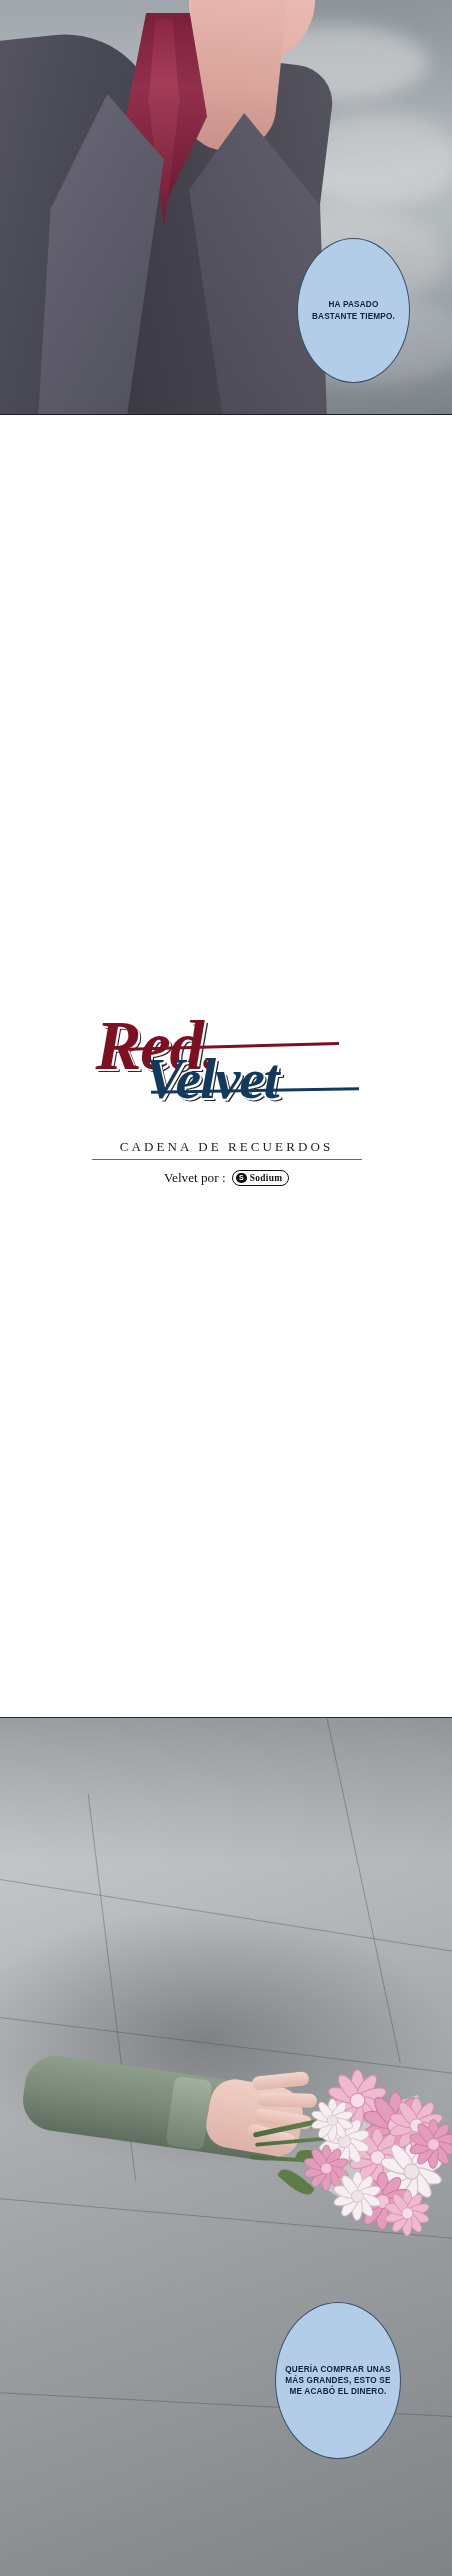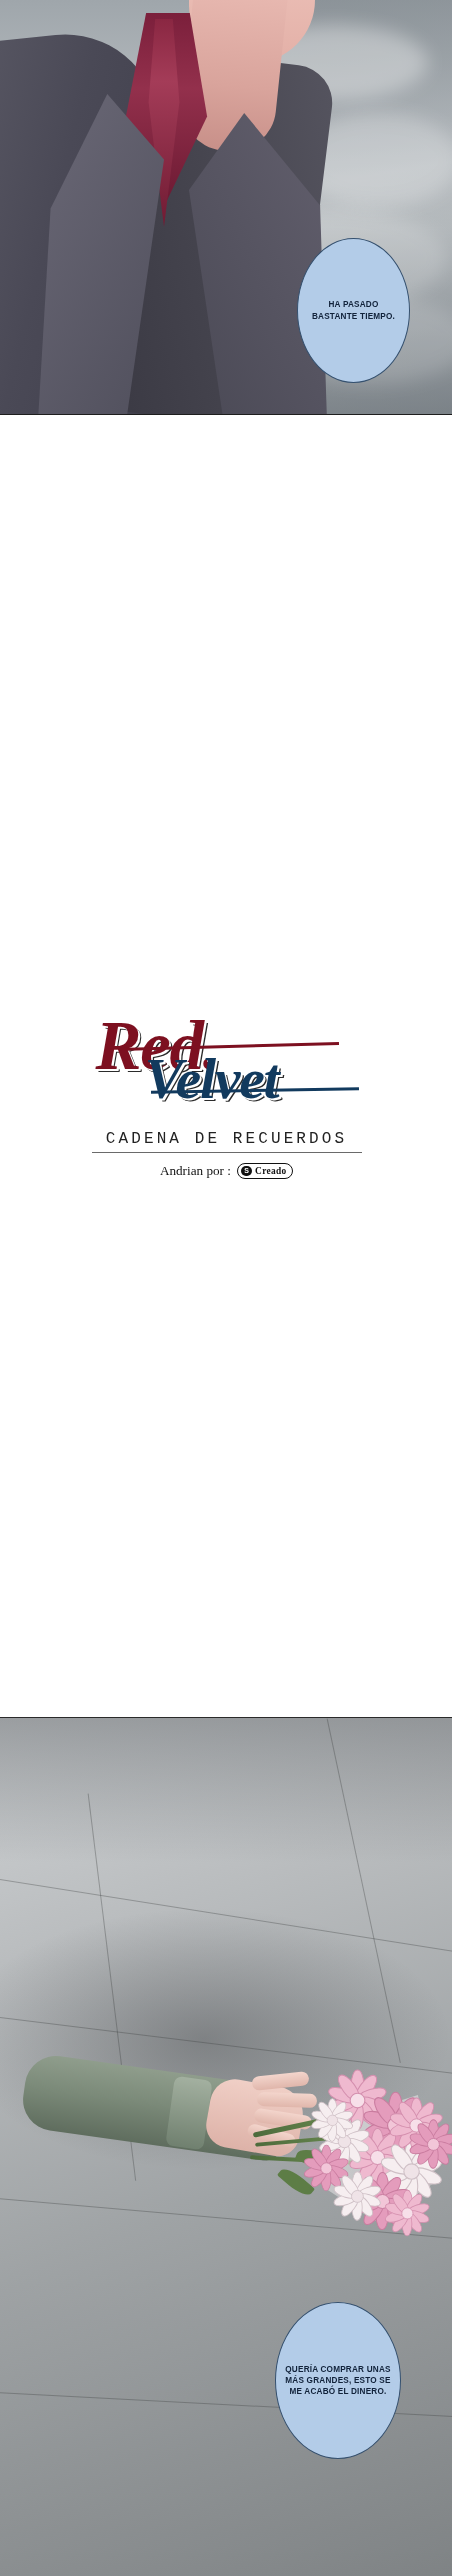--- a/index.html
+++ b/index.html
@@ -177,23 +177,23 @@
     transform: rotate(-1.5deg);
   }
   .logo-strike2 {
     position: absolute;
     left: 94px; top: 83px;
     width: 208px; height: 3.1px;
     background: #123a5e;
     transform: rotate(-1deg);
   }
   .subtitle {
-    margin-top: 3px;
-    font-family: Liberation Mono, monospace;
-    font-size: 16px;
+    margin-top: 12px;
+    font-family: Liberation Serif, serif;
+    font-size: 13px;
     letter-spacing: 3.1px;
     color: #222222;
   }
   .subtitle-rule {
     width: 270px; height: 0.6px;
     background: #6a6a6a;
     margin: 4.4px auto 0 auto;
   }
   .credit {
     margin-top: 21.4px;
@@ -391,24 +391,24 @@
   <div class="titleblock">
     <div class="logo-wrap">
       <div class="logo-red">Red.</div>
       <div class="logo-strike"></div>
       <div class="logo-velvet">Velvet</div>
       <div class="logo-strike2"></div>
     </div>
     <div class="subtitle">CADENA DE RECUERDOS</div>
     <div class="subtitle-rule"></div>
     <div class="credit2">
-      <span>Andrian por :</span>
+      <span>Velvet por :</span>
       <span class="sodium-badge">
         <span class="sodium-mark">S</span>
-        <span class="sodium-text">Creado</span>
+        <span class="sodium-text">Sodium</span>
       </span>
     </div>
   </div>
 
   <div class="panel2">
     <div class="pav-dark-band"></div>
     <div class="pav-shadow"></div>
     <div class="pav-line pav-l1"></div>
     <div class="pav-line pav-l2"></div>
     <div class="pav-line pav-l3"></div>

